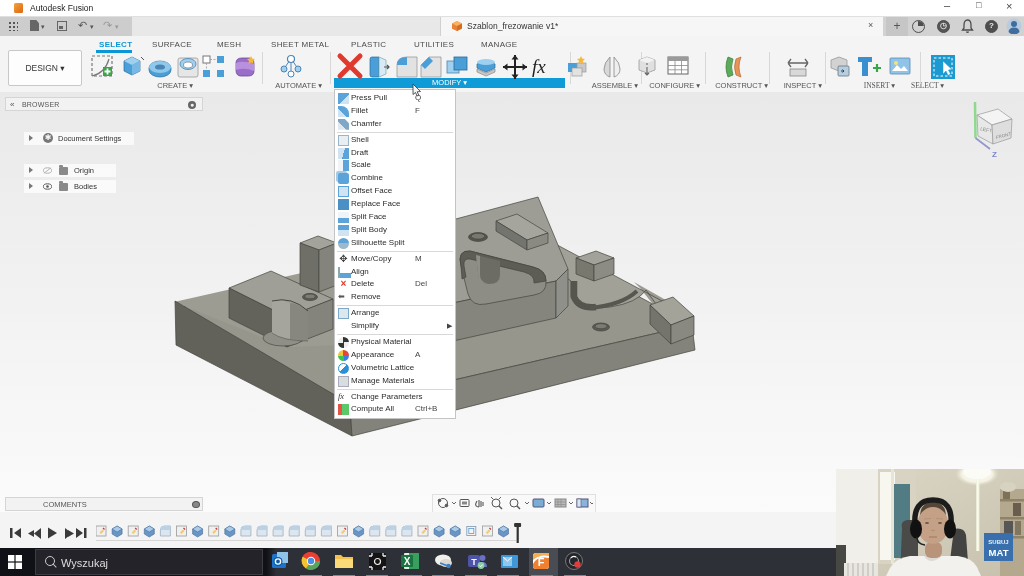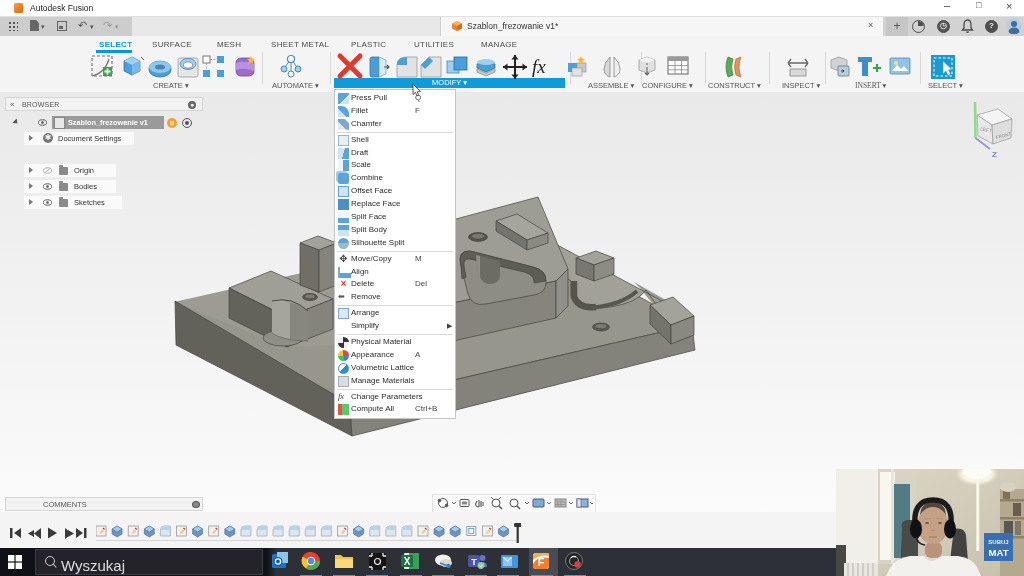--- a/index.html
+++ b/index.html
@@ -18,21 +18,21 @@
   #cubeicon{position:absolute;left:11px;top:4px;width:10px;height:10px;}
   #doctab .t{position:absolute;left:26px;top:4px;font-size:8.5px;color:#333;}
   #rightseg{position:absolute;left:883px;top:0;width:141px;height:19px;background:#d2d2d2;}
   .circ{position:absolute;top:2.5px;width:13px;height:13px;border:1.5px solid #4e4e4e;border-radius:50%;box-sizing:border-box;color:#4e4e4e;font-size:8px;text-align:center;line-height:10px;font-weight:bold;}
   
   #toolbar{left:0;top:36px;width:1024px;height:56px;background:#f4f4f4;border-bottom:1px solid #dcdcdc;}
   .rtab{position:absolute;top:4px;font-size:8px;color:#4a4a4a;letter-spacing:.3px;}
   #soltab{color:#0a96d7;font-weight:bold;}
   #solunder{position:absolute;left:96px;top:14px;width:36px;height:3px;background:#0a96d7;}
   #designbtn{position:absolute;left:8px;top:14px;width:72px;height:34px;background:#fdfdfd;border:1px solid #c8c8c8;border-radius:2px;font-size:8.5px;color:#333;text-align:center;line-height:34px;}
-  .glabel{position:absolute;top:45px;font-size:7.5px;color:#555;text-align:left;}
+  .glabel{position:absolute;top:45px;font-size:7.5px;color:#555;text-align:right;}
   .vsep{position:absolute;top:16px;width:1px;height:32px;background:#d8d8d8;}
   #modbar{position:absolute;left:334px;top:42px;width:231px;height:10px;background:#0f9bd7;color:#fff;font-size:7.5px;text-align:center;line-height:10px;}
   
   #canvas{left:0;top:92px;width:1024px;height:420px;background:linear-gradient(#e9e9e9,#fbfbfb);}
   
   #bheader{left:5px;top:97px;width:198px;height:14px;background:#f2f2f2;border:1px solid #d5d5d5;box-sizing:border-box;}
   #bheader .t{position:absolute;left:16px;top:2.5px;font-size:7px;color:#555;letter-spacing:.2px;}
   .brow{position:absolute;height:13px;font-size:7.5px;color:#333;line-height:13px;white-space:nowrap;width:220px;}
   .brow .bg{position:absolute;left:0;top:0;height:13px;background:rgba(252,252,252,.85);}
   .tri{position:absolute;top:3px;width:0;height:0;border-left:4px solid #777;border-top:3px solid transparent;border-bottom:3px solid transparent;}
@@ -47,21 +47,21 @@
   .mi .sc{position:absolute;left:80px;top:0;color:#444;}
   .msep{height:1px;background:#d8d8d8;margin:1px 2px;}
   
   #comments{left:5px;top:497px;width:198px;height:14px;background:#f2f2f2;border:1px solid #d5d5d5;box-sizing:border-box;font-size:7.5px;color:#555;}
   #navbar{left:432px;top:494px;width:162px;height:17px;background:rgba(248,248,248,.9);border:1px solid #e0e0e0;}
   
   #bottomstrip{left:0;top:512px;width:1024px;height:36px;background:#f4f4f4;}
   
   #taskbar{left:0;top:548px;width:1024px;height:28px;background:linear-gradient(90deg,#101116 0%,#101116 26%,#2e3037 27%,#2e3037 100%);}
   #searchbox{position:absolute;left:35px;top:1px;width:228px;height:26px;background:#232329;border:1px solid #3c3c44;box-sizing:border-box;}
-  #searchbox .t{position:absolute;left:25px;top:7px;font-size:15px;color:#ddd;}
+  #searchbox .t{position:absolute;left:25px;top:7px;font-size:11px;color:#ddd;}
   .tbline{position:absolute;top:26.5px;height:1.5px;width:22px;background:#5a91c8;}
   
   #webcam{left:836px;top:469px;width:188px;height:107px;overflow:hidden;z-index:50;filter:blur(0.4px) saturate(0.92);}
 </style>
 </head>
 <body>
 
 <div class="abs" id="titlebar">
   <div id="fuslogo"></div>
   <div class="appname">Autodesk Fusion</div>
@@ -119,28 +119,29 @@
 
 <div class="abs" id="toolbar">
   <div class="rtab" id="soltab" style="left:99px;">SELECT</div>
   <div id="solunder"></div>
   <div class="rtab" style="left:152px;">SURFACE</div>
   <div class="rtab" style="left:217px;">MESH</div>
   <div class="rtab" style="left:271px;">SHEET METAL</div>
   <div class="rtab" style="left:351px;">PLASTIC</div>
   <div class="rtab" style="left:414px;">UTILITIES</div>
   <div class="rtab" style="left:481px;">MANAGE</div>
+  <div id="designbtn">DESIGN ▾</div>
   <div class="glabel" style="left:153px;width:40px;">CREATE ▾</div>
   <div class="glabel" style="left:272px;width:50px;">AUTOMATE ▾</div>
   <div class="glabel" style="left:588px;width:50px;">ASSEMBLE ▾</div>
   <div class="glabel" style="left:642px;width:58px;">CONFIGURE ▾</div>
   <div class="glabel" style="left:708px;width:60px;">CONSTRUCT ▾</div>
   <div class="glabel" style="left:782px;width:40px;">INSPECT ▾</div>
   <div class="glabel" style="left:855px;width:40px;font-family:Liberation Serif, serif;">INSERT ▾</div>
-  <div class="glabel" style="left:928px;width:40px;">SELECT ▾</div>
+  <div class="glabel" style="left:904px;width:40px;font-family:Liberation Serif, serif;">SELECT ▾</div>
   <div class="vsep" style="left:262px;"></div>
   <div class="vsep" style="left:330px;"></div>
   <div class="vsep" style="left:570px;"></div>
   <div class="vsep" style="left:641px;"></div>
   <div class="vsep" style="left:705px;"></div>
   <div class="vsep" style="left:769px;"></div>
   <div class="vsep" style="left:825px;"></div>
   <div class="vsep" style="left:920px;"></div>
   <div id="modbar">MODIFY ▾</div>
   <svg class="abs" id="ribbonicons" style="left:0;top:14px;" width="1024" height="34" viewBox="0 0 1024 34">
@@ -368,34 +369,20 @@
     <polygon points="52,30 72,24 71,43 53,49" fill="#dedede"></polygon>
   </g>
   <text x="40" y="36" font-size="5" fill="#8a8a8a" transform="rotate(12 44 35)" font-family="Liberation Sans">LEFT</text>
   <text x="56" y="43" font-size="4.5" fill="#8a8a8a" transform="rotate(-14 60 42)" font-family="Liberation Sans">FRONT</text>
 </svg>
 <div class="abs" id="bpanel" style="z-index:10;left:0;top:0;width:300px;height:300px;">
   <div class="abs" id="bheader">
     <span style="position:absolute;left:4px;top:2px;font-size:8px;color:#555;">«</span>
     <span class="t">BROWSER</span>
     <span style="position:absolute;left:182px;top:2.5px;width:8px;height:8px;background:#666;border-radius:50%;color:#f2f2f2;font-size:7px;text-align:center;line-height:8px;">●</span>
-  </div>
-  <div class="brow" style="left:10px;top:116px;width:190px;">
-    <span class="tri" style="left:4px;border-left-color:#555;transform:rotate(45deg);"></span>
-    <svg class="eye" style="left:28px;" viewBox="0 0 10 7">
-        <ellipse cx="5" cy="3.5" rx="4.6" ry="3" fill="none" stroke="#555" stroke-width="1.1"></ellipse>
-        <circle cx="5" cy="3.5" r="1.4" fill="#555"></circle>
-      </svg>
-    <span style="position:absolute;left:42px;top:0;width:112px;height:13px;background:#9a9a9a;"></span>
-    <span style="position:absolute;left:44px;top:1px;width:9px;height:10px;background:#e8e8e8;border:0.5px solid #888;"></span>
-    <span style="position:absolute;left:58px;top:0;color:#fff;font-weight:bold;font-size:7.3px;">Szablon_frezowanie v1</span>
-    <span style="position:absolute;left:157px;top:1.5px;width:10px;height:10px;background:#f0a22e;border-radius:50%;color:#fff;font-size:7px;text-align:center;line-height:10px;">⦻</span>
-    <span style="position:absolute;left:172px;top:1.5px;width:10px;height:10px;border:1px solid #555;border-radius:50%;box-sizing:border-box;">
-        <span style="position:absolute;left:2px;top:2px;width:4px;height:4px;background:#555;border-radius:50%;"></span>
-      </span>
   </div>
   <div class="brow" style="left:24px;top:132px;">
       <span class="bg" style="width:110px;"></span>
     <span class="tri" style="left:5px;"></span>
     <span style="position:absolute;left:19px;top:1px;width:10px;height:10px;border-radius:50%;background:#777;color:#f4f4f4;text-align:center;line-height:10px;font-size:8px;">✱</span>
     <span style="position:absolute;left:34px;">Document Settings</span>
   </div>
   <div class="brow" style="left:24px;top:180px;">
       <span class="bg" style="width:92px;"></span>
     <span class="tri" style="left:5px;"></span>
@@ -408,30 +395,20 @@
   </div>
   <div class="brow" style="left:24px;top:164px;">
       <span class="bg" style="width:92px;"></span>
     <span class="tri" style="left:5px;"></span>
     <svg class="eye" style="left:19px;opacity:.45;" viewBox="0 0 10 7">
         <ellipse cx="5" cy="3.5" rx="4.6" ry="3" fill="none" stroke="#555" stroke-width="1.1"></ellipse>
         <line x1="1" y1="6.5" x2="9" y2="0.5" stroke="#555" stroke-width="1"></line>
       </svg>
     <span class="folder" style="left:35px;"></span>
     <span style="position:absolute;left:50px;">Origin</span>
-  </div>
-  <div class="brow" style="left:24px;top:196px;">
-      <span class="bg" style="width:98px;"></span>
-    <span class="tri" style="left:5px;"></span>
-    <svg class="eye" style="left:19px;" viewBox="0 0 10 7">
-        <ellipse cx="5" cy="3.5" rx="4.6" ry="3" fill="none" stroke="#555" stroke-width="1.1"></ellipse>
-        <circle cx="5" cy="3.5" r="1.4" fill="#555"></circle>
-      </svg>
-    <span class="folder" style="left:35px;"></span>
-    <span style="position:absolute;left:50px;">Sketches</span>
   </div>
 </div>
 <div class="abs" id="menu">
   <div class="mi">
       <span class="ic" style="background:linear-gradient(135deg,#5ba3d9 55%,#cfe3f2 55%);"></span>
       <span class="tx">Press Pull</span>
       <span class="sc">Q</span>
     </div>
   <div class="mi">
       <span class="ic" style="background:linear-gradient(45deg,#cfe3f2 40%,#5ba3d9 40%);border-radius:0 70% 0 0;"></span>

